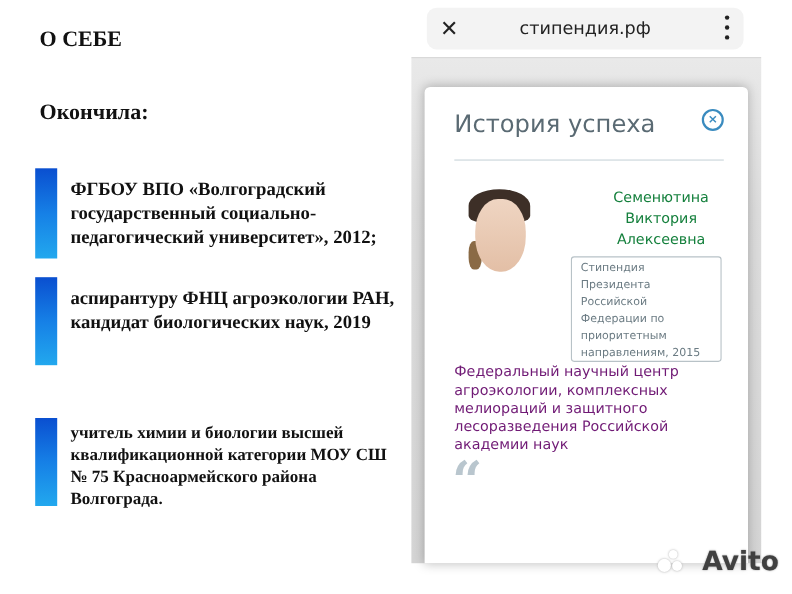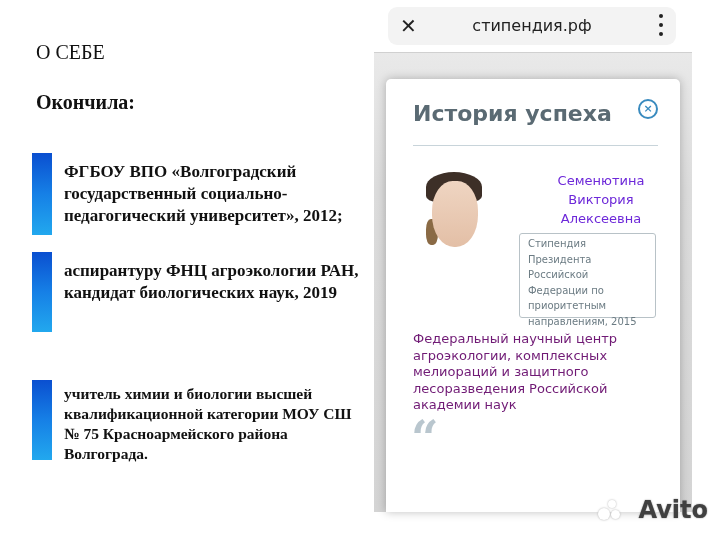--- a/index.html
+++ b/index.html
@@ -1,20 +1,20 @@
 <!DOCTYPE html>
 <html><head>
 <meta charset="utf-8">
 <style>
   * { box-sizing: border-box; margin: 0; padding: 0; }
   html, body { width: 720px; height: 540px; background: #ffffff; overflow: hidden; }
   body { position: relative; font-family: "Liberation Serif", serif; color: #111; }
 
   
-  .slide-title { position: absolute; left: 36px; top: 41px; font-size: 20px; font-weight: normal; }
+  .slide-title { position: absolute; left: 36px; top: 25px; font-size: 20px; font-weight: bold; }
   .slide-sub { position: absolute; left: 36px; top: 91px; font-size: 20px; font-weight: bold; }
   .edu-item { position: absolute; left: 32px; width: 330px; }
   .edu-bar { position: absolute; left: 0; top: 0; width: 20px; height: 100%;
     background: linear-gradient(180deg, #0a4fd0 0%, #1680e6 50%, #22a8ee 100%); }
   .edu-text { position: absolute; left: 32px; top: 0; font-weight: bold; color: #111; }
   .edu-1 { top: 153px; height: 82px; }
   .edu-1 .edu-text { top: 8px; font-size: 17px; line-height: 22px; width: 330px; }
   .edu-2 { top: 252px; height: 80px; }
   .edu-2 .edu-text { top: 8px; font-size: 17px; line-height: 22px; width: 300px; }
   .edu-3 { top: 360px; height: 80px; margin-top: 20px; }
@@ -30,34 +30,34 @@
     font-family: "DejaVu Sans", sans-serif; font-size: 16px; color: #222; }
   .addr-more { position: absolute; right: 12px; top: 7px; width: 6px; height: 22px;
     display: flex; flex-direction: column; justify-content: space-between; align-items: center; }
   .addr-more span { width: 4px; height: 4px; background: #222; border-radius: 50%; }
   .overlay { position: absolute; left: 2px; top: 52px; width: 318px; height: 460px;
     background: linear-gradient(180deg, #e9e9e9 0%, #dcdcdc 30%, #d4d4d4 100%);
     border-top: 1px solid #d0d0d0; }
   .modal { position: absolute; left: 14px; top: 79px; width: 294px; height: 433px;
     background: #fff; border-radius: 5px 5px 0 0; box-shadow: 0 0 10px rgba(0,0,0,0.25); overflow: hidden; }
   .modal-title { position: absolute; left: 27px; top: 22px; font-family: "DejaVu Sans", sans-serif;
-    font-size: 22px; font-weight: bold; color: #5a6a73; }
+    font-size: 22px; font-weight: normal; color: #5a6a73; }
   .modal-close { position: absolute; right: 22px; top: 20px; width: 20px; height: 20px;
     border: 2px solid #3a8bbf; border-radius: 50%; color: #3a8bbf; font-size: 11px; font-weight: bold;
     font-family: "DejaVu Sans", sans-serif; text-align: center; line-height: 16px; }
   .modal-divider { position: absolute; left: 27px; right: 22px; top: 66px; height: 1px; background: #c8d4da; }
   .photo-hair { position: absolute; left: 40px; top: 93px; width: 56px; height: 30px;
     border-radius: 50% 50% 20% 20%; background: #3d2f27; }
   .photo-face { position: absolute; left: 46px; top: 102px; width: 46px; height: 66px;
     border-radius: 45% 45% 48% 48%; background: linear-gradient(180deg, #efd5c2, #e3bfa6); }
   .photo-braid { position: absolute; left: 40px; top: 140px; width: 12px; height: 26px;
     border-radius: 40%; background: #8a6a45; }
   .person-name { position: absolute; left: 150px; top: 92px; width: 130px; text-align: center;
-    font-family: "DejaVu Sans", sans-serif; font-size: 13px; line-height: 19px; color: #6d28d9; }
-  .award-box { position: absolute; left: 133px; top: 154px; width: 137px; height: 85px;
+    font-family: "DejaVu Sans", sans-serif; font-size: 13px; line-height: 19px; color: #15803d; }
+  .award-box { position: absolute; left: 133px; top: 154px; width: 137px; height: 96px;
     border: 1px solid #b8c2c7; border-radius: 3px; padding: 2px 8px;
     font-family: "DejaVu Sans", sans-serif; font-size: 10px; line-height: 15.5px; color: #6b7b83; }
   .org-text { position: absolute; left: 27px; top: 252px; width: 260px;
     font-family: "DejaVu Sans", sans-serif; font-size: 13px; line-height: 16.5px; color: #701a75; }
   .quote-mark { position: absolute; left: 25px; top: 337px; font-family: "DejaVu Serif", serif;
     font-size: 48px; font-weight: bold; color: #b9c6ce; line-height: 44px; }
   .quote-text { position: absolute; left: 66px; top: 346px; width: 220px;
     font-family: "DejaVu Sans", sans-serif; font-style: italic; font-size: 12.5px; line-height: 16.5px; color: #3b4a52; }
 
   .watermark { position: absolute; right: 12px; top: 496px; font-family: "DejaVu Sans", sans-serif;

